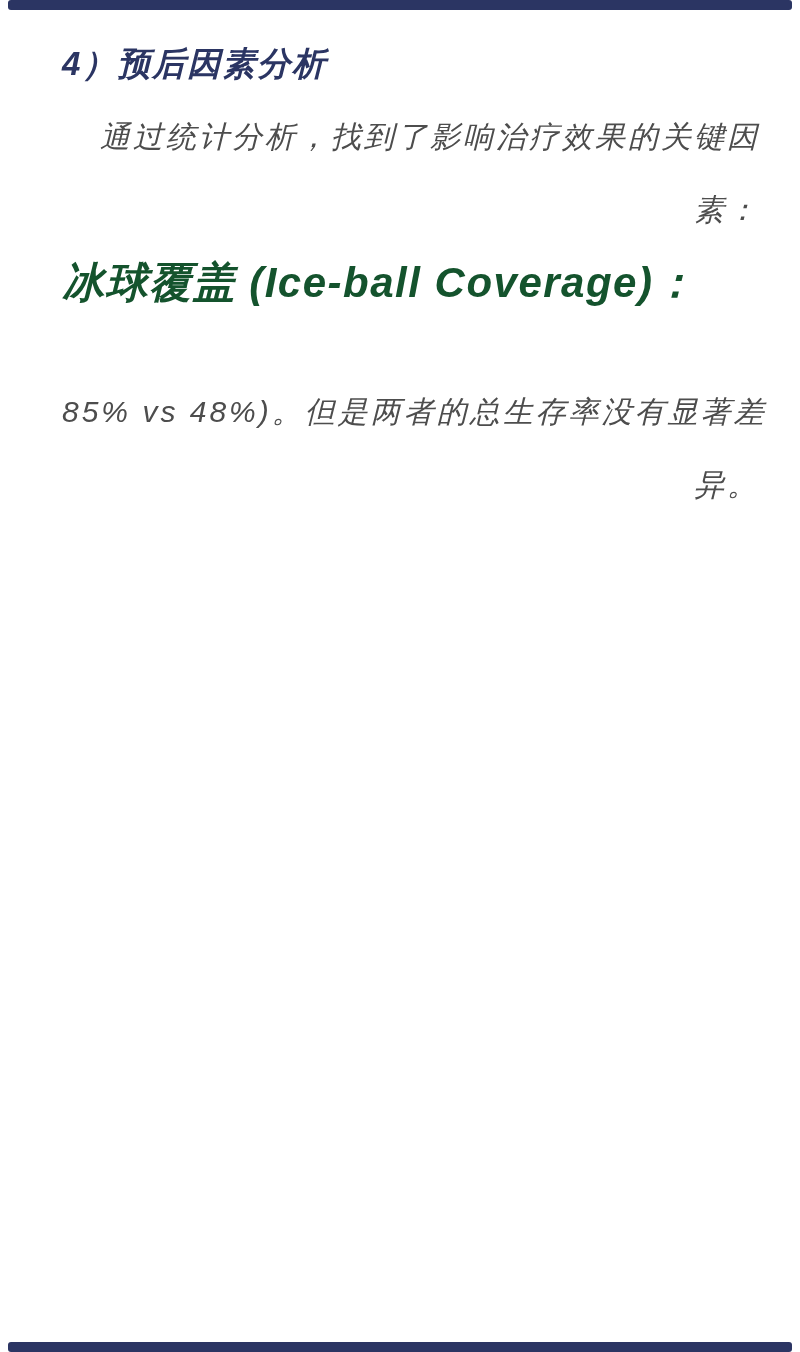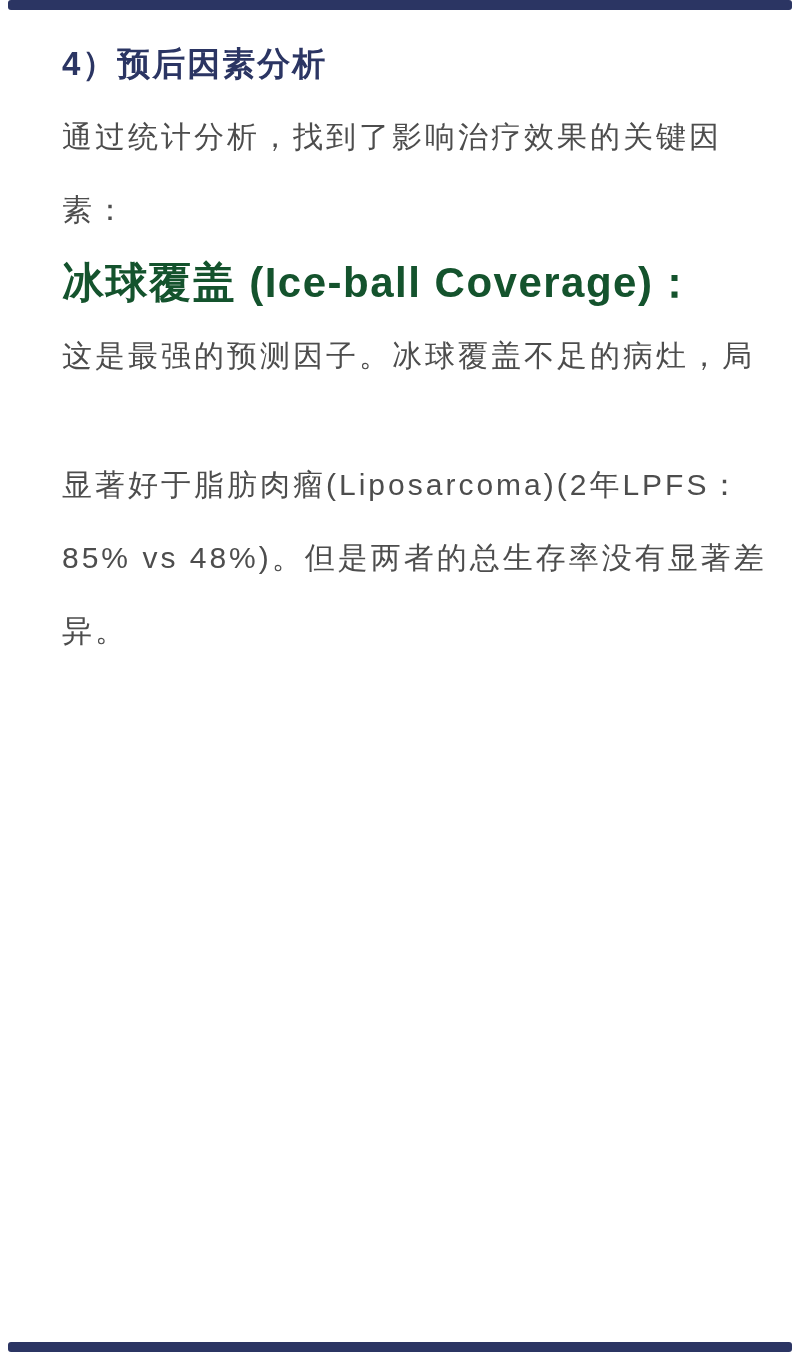--- a/index.html
+++ b/index.html
@@ -3,20 +3,21 @@
 <meta charset="utf-8">
 <style>
   html, body { margin: 0; padding: 0; background: #ffffff; }
   .page {
     position: relative;
     width: 800px;
     height: 1352px;
     background: #ffffff;
     overflow: hidden;
     font-family: "Liberation Sans", sans-serif;
+    font-style: italic;
   }
   .edge-bar {
     position: absolute;
     left: 8px;
     right: 8px;
     height: 10px;
     background: #2b3563;
     border-radius: 3px;
   }
   .edge-bar.top { top: 0; }
@@ -32,20 +33,21 @@
     font-size: 33px;
     font-weight: 700;
     color: #2b3563;
     letter-spacing: 2px;
   }
   .body-line {
     font-size: 30px;
     font-weight: 300;
     color: #4d4d4d;
     letter-spacing: 3px;
+    text-align: right;
   }
   .subhead-line {
     font-size: 42px;
     font-weight: 700;
     color: #14532d;
     letter-spacing: 1.5px;
   }
   .section + .section { margin-top: 56px; }
 </style>
 </head>
@@ -59,26 +61,24 @@
 
     <div class="line title-line">4）预后因素分析</div>
 
     <div>
       <div class="line body-line">通过统计分析，找到了影响治疗效果的关键因</div>
       <div class="line body-line">素：</div>
     </div>
 
     <div class="section">
       <div class="line subhead-line">冰球覆盖 (Ice-ball Coverage)：</div>
-      <div class="line body-line">这是最强的预测因子。冰球覆盖不足的病灶，局</div>
     </div>
 
 
     <div class="section">
-      <div class="line body-line">显著好于脂肪肉瘤(Liposarcoma)(2年LPFS：</div>
       <div class="line body-line">85% vs 48%)。但是两者的总生存率没有显著差</div>
       <div class="line body-line">异。</div>
     </div>
 
   </div>
 
   <div class="edge-bar bottom"></div>
 
 </div>
 

